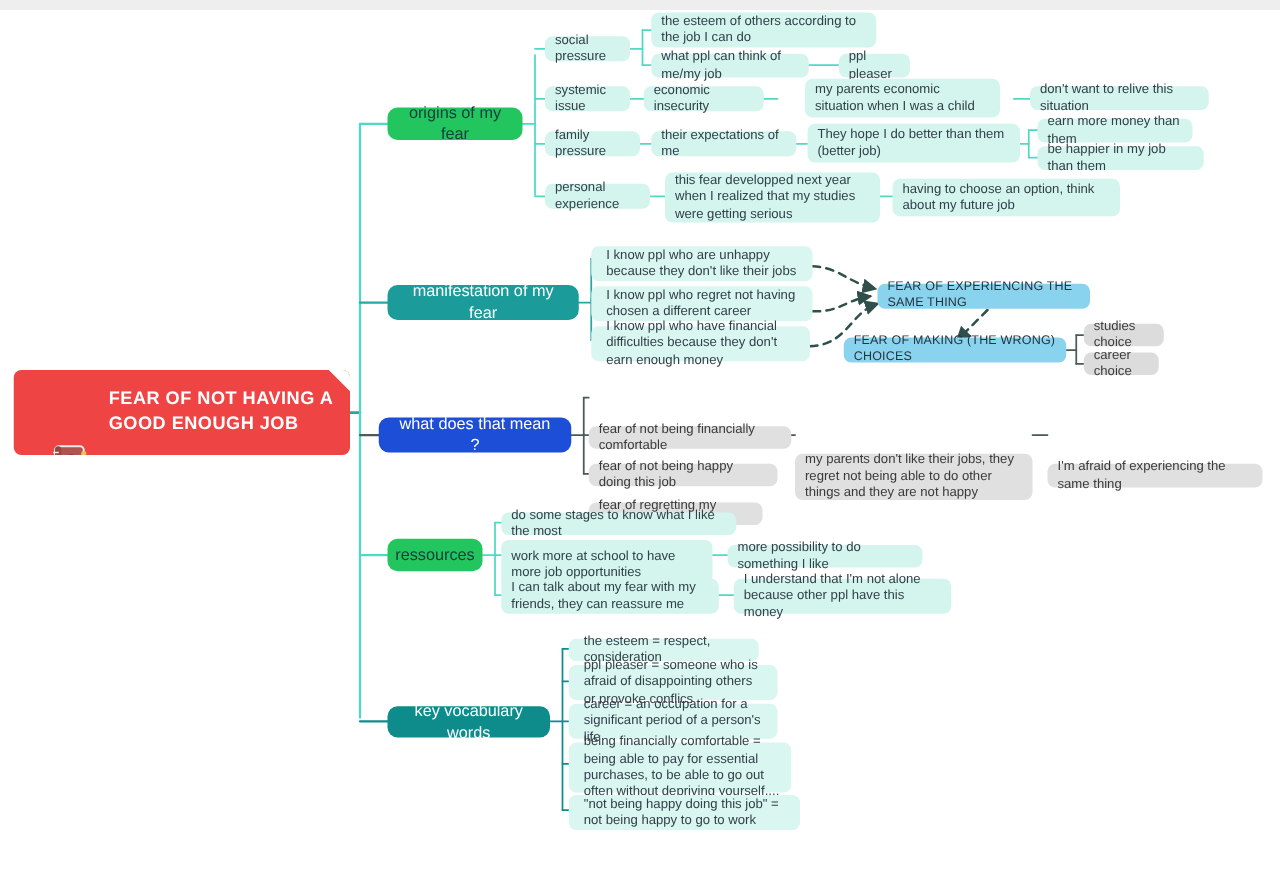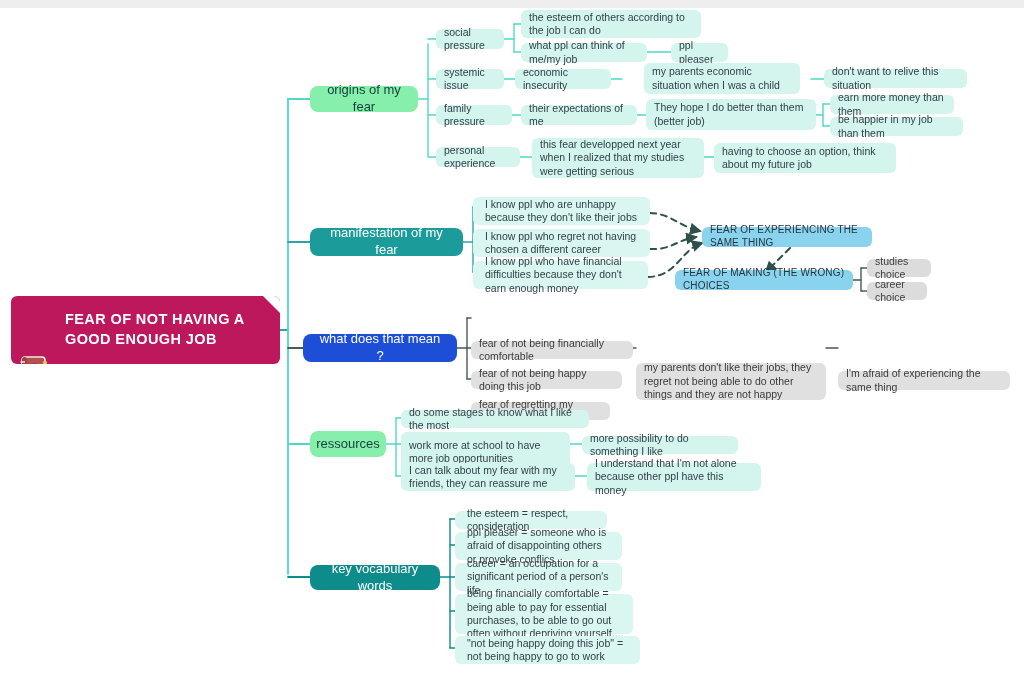--- a/index.html
+++ b/index.html
@@ -34,25 +34,25 @@
     display: flex;
     align-items: center;
     border-radius: 7px;
     line-height: 1.28;
     white-space: pre-wrap;
   }
   
   #root-node {
     left: 11px; top: 296px;
     width: 269px; height: 68px;
-    background: #be185d;
+    background: #ef4444;
     border-radius: 6px;
     display: flex;
     align-items: center;
-    padding-left: 4px;
+    padding-left: 26px;
     gap: 14px;
     overflow: hidden;
   }
   #root-node .corner-fold {
     position: absolute;
     right: 0; top: 0;
     width: 0; height: 0;
     border-top: 17px solid #ffffff;
     border-left: 17px solid transparent;
   }
@@ -71,21 +71,21 @@
   }
   
   .main-node {
     border-radius: 8px;
     color: #ffffff;
     font-size: 13px;
     padding: 0 14px;
     justify-content: center;
     text-align: center;
   }
-  .main-teal   { background: #86efac; color:#123f3a; }
+  .main-teal   { background: #22c55e; color:#123f3a; }
   .main-dteal  { background: #1c9b9b; color:#ffffff; }
   .main-dark   { background: #1d4ed8; color:#ffffff; }
   .main-deep   { background: #0e8c8c; color:#ffffff; }
 
   
   .sub {
     background: #d6f5ef;
     color: #32404a;
     font-size: 10.5px;
     padding: 5px 8px;

